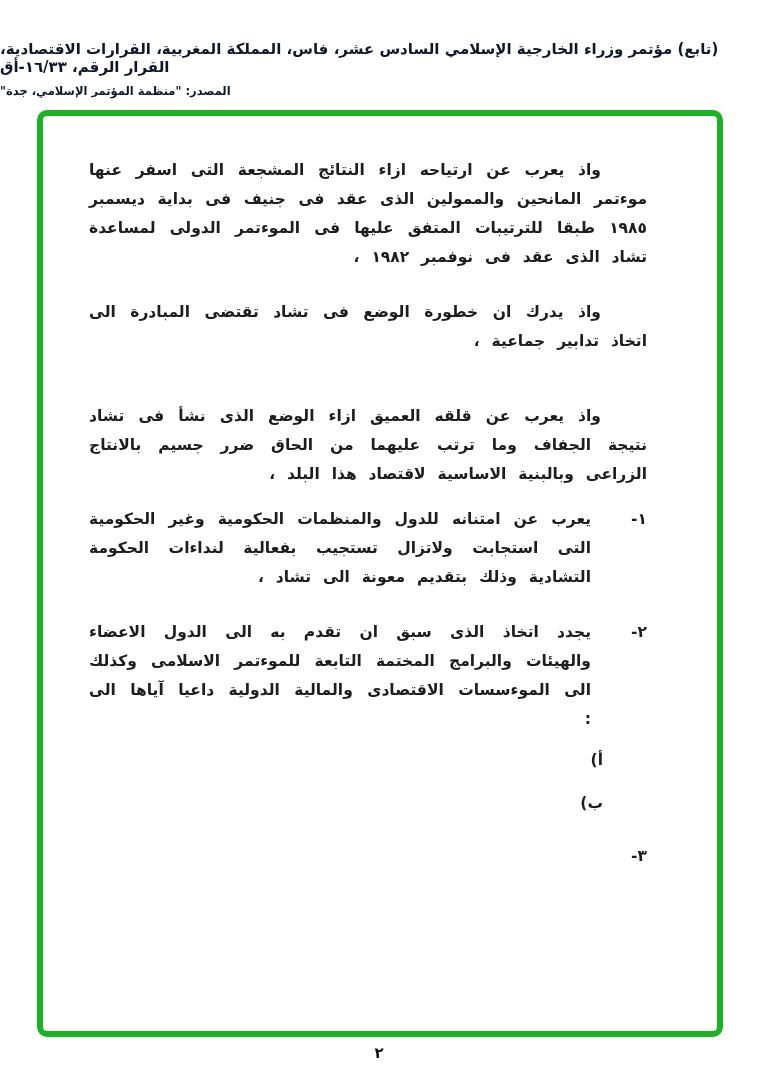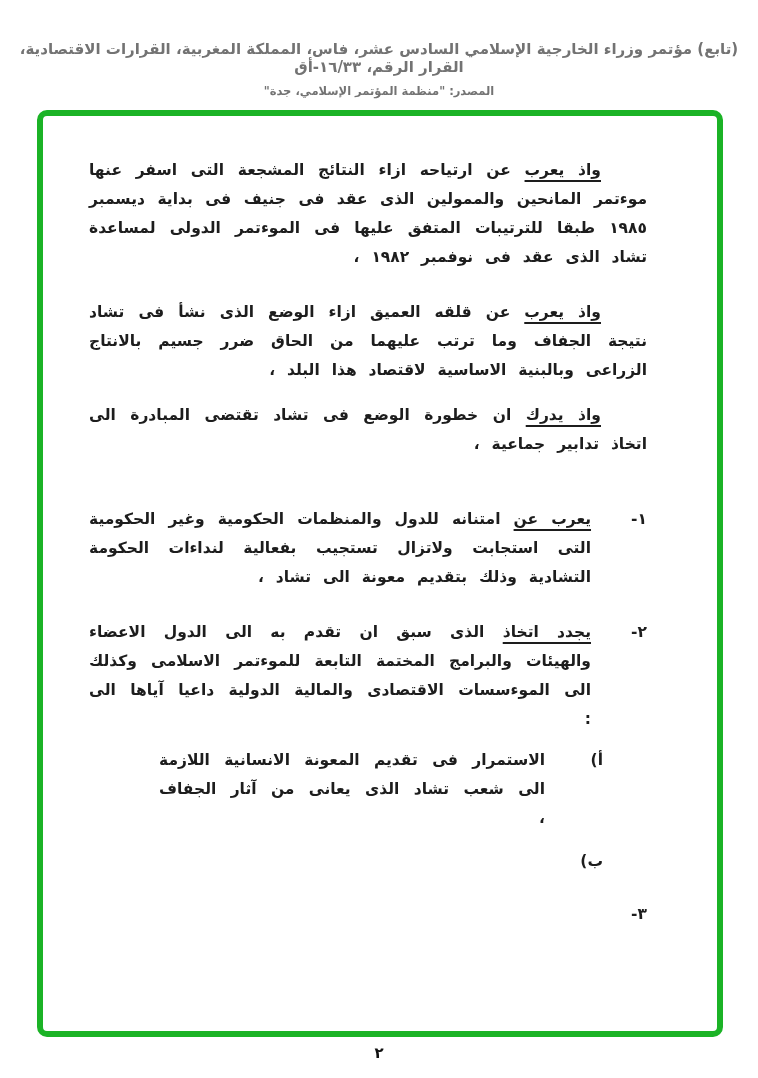--- a/index.html
+++ b/index.html
@@ -7,22 +7,22 @@
     position:relative;
     width:758px; height:1078px;
     background:#ffffff;
     overflow:hidden;
     font-family:"DejaVu Sans", sans-serif;
     color:#1c1c1c;
   }
   
   .hdr {
     position:absolute; top:40px; left:0; right:0;
-    text-align:center; direction:rtl;
-    color:#737373;
+    text-align:left; direction:rtl;
+    color:#0f172a;
   }
   .hdr-line1 { font-size:15px; font-weight:bold; }
   .hdr-line2 { font-size:11.5px; font-weight:bold; margin-top:8px; }
   
   .frame {
     position:absolute; left:37px; top:110px;
     width:686px; height:927px;
     box-sizing:border-box;
     border:6px solid #1bb326;
     border-radius:10px;
@@ -31,21 +31,21 @@
     text-align:justify;
     font-size:15.5px;
     font-weight:bold;
     line-height:29px;
     word-spacing:0.42em;
     color:#1d1d1d;
   }
   .para { text-indent:46px; margin:0 0 26px 0; }
   .para.gap-sm { margin-bottom:16px; }
   .para.gap-lg { margin-bottom:46px; }
-  .lead { text-decoration:underline; text-underline-offset:5px; text-decoration-thickness:1.5px; }
+  .lead { text-underline-offset:5px; text-decoration-thickness:1.5px; }
   .item { display:flex; gap:18px; margin:0 0 26px 0; }
   .item-num { flex:none; width:38px; }
   .item-body { flex:1 1 auto; text-align:justify; }
   .item.gap-sm { margin-bottom:12px; }
   .sub { display:flex; gap:26px; margin:0 44px 14px 70px; }
   .sub-marker { flex:none; width:32px; }
   .sub-body { flex:1 1 auto; text-align:justify; }
   .sub.gap-lg { margin-bottom:24px; }
   
   .footer {
@@ -61,37 +61,36 @@
 
   <div class="hdr">
     <div class="hdr-line1" dir="rtl">(تابع) مؤتمر وزراء الخارجية الإسلامي السادس عشر، فاس، المملكة المغربية، القرارات الاقتصادية، القرار الرقم، ١٦/٣٣-أق</div>
     <div class="hdr-line2" dir="rtl">المصدر:  "منظمة المؤتمر الإسلامي، جدة"</div>
   </div>
 
   <div class="frame" dir="rtl">
 
     <p class="para"><span class="lead">واذ يعرب</span><span> عن ارتياحه ازاء النتائج المشجعة التى اسفر عنها موءتمر المانحين والممولين الذى عقد فى جنيف فى بداية ديسمبر ١٩٨٥ طبقا للترتيبات المتفق عليها فى الموءتمر الدولى لمساعدة تشاد الذى عقد فى نوفمبر ١٩٨٢ ،</span></p>
 
+    <p class="para gap-lg"><span class="lead">واذ يدرك</span><span> ان خطورة الوضع فى تشاد تقتضى المبادرة الى اتخاذ تدابير جماعية ،</span></p>
+
     <p class="para gap-sm"><span class="lead">واذ يعرب</span><span> عن قلقه العميق ازاء الوضع الذى نشأ فى تشاد نتيجة الجفاف وما ترتب عليهما من الحاق ضرر جسيم بالانتاج الزراعى وبالبنية الاساسية لاقتصاد هذا البلد ،</span></p>
-
-    <p class="para gap-lg"><span class="lead">واذ يدرك</span><span> ان خطورة الوضع فى تشاد تقتضى المبادرة الى اتخاذ تدابير جماعية ،</span></p>
 
     <div class="item">
       <div class="item-num">١-</div>
       <div class="item-body"><span class="lead">يعرب عن</span><span> امتنانه للدول والمنظمات الحكومية وغير الحكومية التى استجابت ولاتزال تستجيب بفعالية لنداءات الحكومة التشادية وذلك بتقديم معونة الى تشاد ،</span></div>
     </div>
 
     <div class="item gap-sm">
       <div class="item-num">٢-</div>
       <div class="item-body"><span class="lead">يجدد اتخاذ</span><span> الذى سبق ان تقدم به الى الدول الاعضاء والهيئات والبرامج المختمة التابعة للموءتمر الاسلامى وكذلك الى الموءسسات الاقتصادى والمالية الدولية داعيا آياها الى :</span></div>
     </div>
 
     <div class="sub">
       <div class="sub-marker">أ)</div>
-      <div class="sub-body">الاستمرار فى تقديم المعونة الانسانية اللازمة الى شعب تشاد الذى يعانى من آثار الجفاف ،</div>
     </div>
 
     <div class="sub gap-lg">
       <div class="sub-marker">ب)</div>
     </div>
 
     <div class="item">
       <div class="item-num">٣-</div>
     </div>
 

